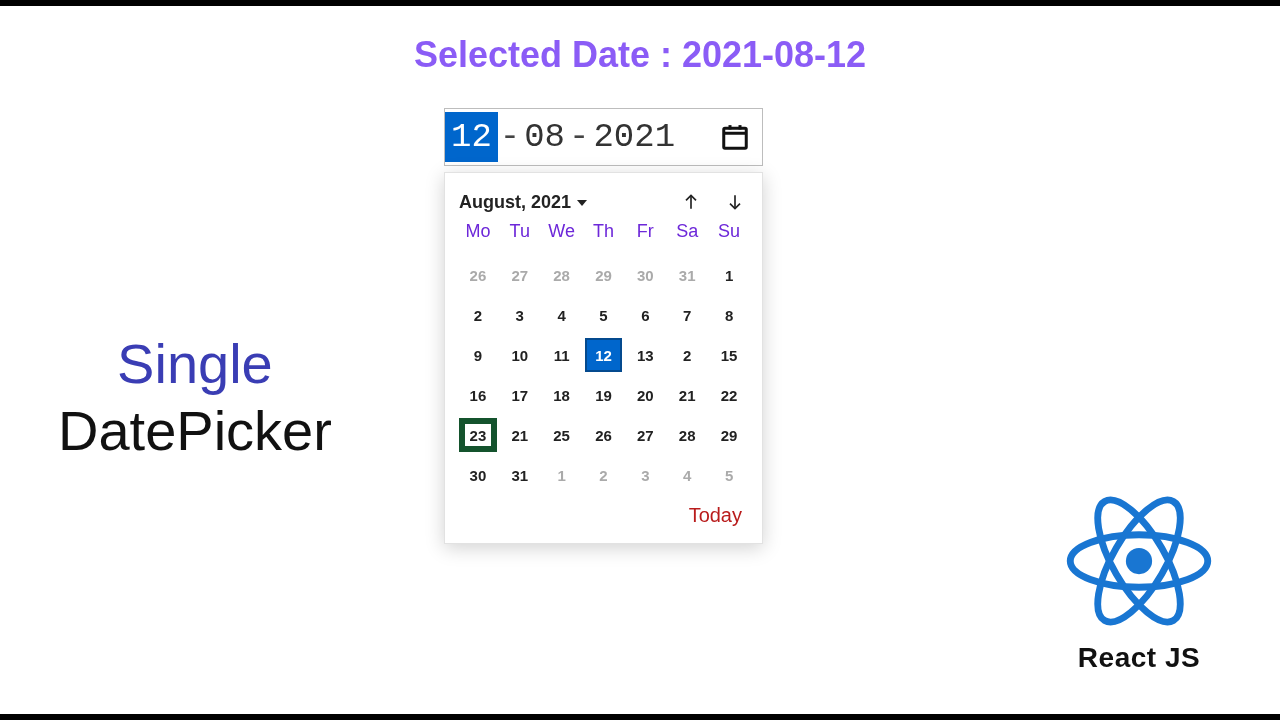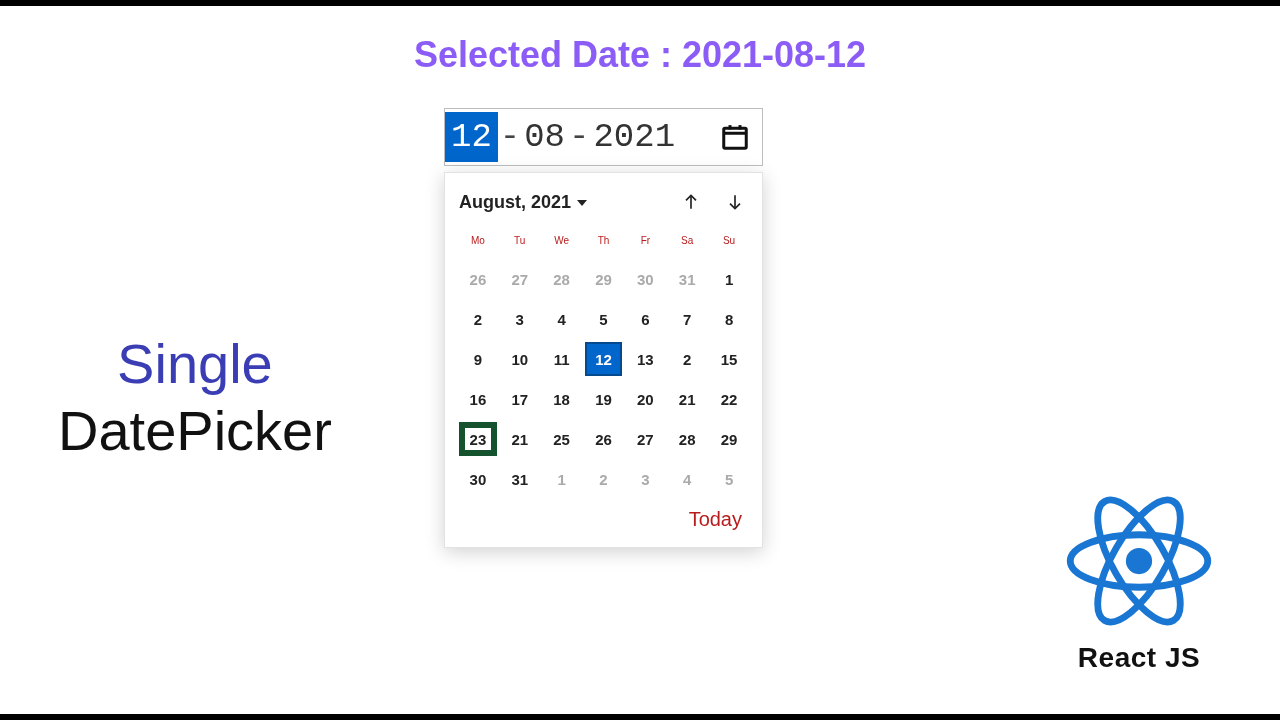--- a/index.html
+++ b/index.html
@@ -85,21 +85,20 @@
     left: 444px;
     width: 319px;
     background: #fff;
     border: 1px solid #e2e2e2;
     box-shadow: 0 4px 18px rgba(0,0,0,0.18);
     padding: 16px 14px 10px 14px;
   }
   .cal-header {
     display: flex;
     align-items: center;
-    margin-bottom: 14px;
   }
   .cal-title {
     font-size: 18px;
     font-weight: 700;
     color: #222;
     display: flex;
     align-items: center;
     gap: 6px;
     cursor: pointer;
   }
@@ -117,22 +116,22 @@
     cursor:pointer;
   }
 
   .cal-grid {
     display: grid;
     grid-template-columns: repeat(7, 1fr);
     gap: 6px 4px;
     text-align: center;
   }
   .dow {
-    font-size: 10px;
-    color: #b91c1c;
+    font-size: 18px;
+    color: #6d28d9;
     padding: 6px 0 10px 0;
   }
   .day {
     font-size: 15px;
     color: #222;
     height: 34px;
     display:flex; align-items:center; justify-content:center;
     cursor: pointer;
     border: 2px solid transparent;
     font-weight: bold;

